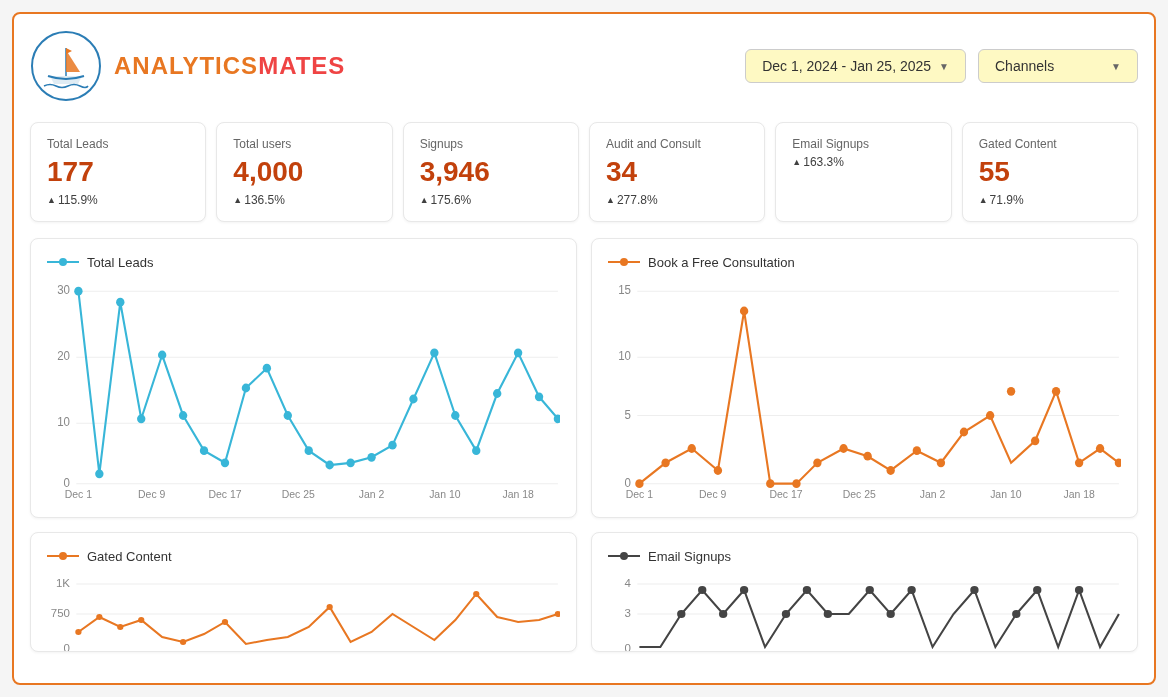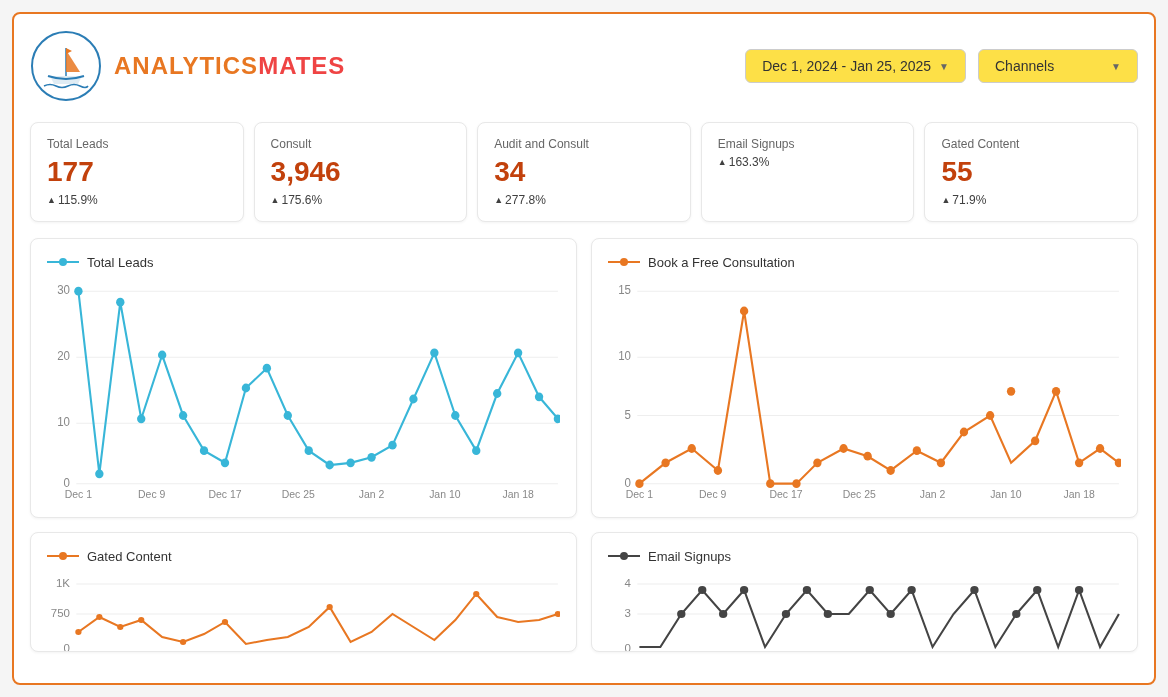--- a/index.html
+++ b/index.html
@@ -43,21 +43,21 @@
       display: flex;
       gap: 12px;
     }
     .dropdown-btn {
       display: flex;
       align-items: center;
       gap: 8px;
       border: 1px solid #ccc;
       border-radius: 6px;
       padding: 8px 16px;
-      background: #fde047;
+      background: #fef9c3;
       cursor: pointer;
       font-size: 14px;
       color: #333;
       justify-content: space-between;
     }
     .dropdown-btn .arrow { font-size: 10px; color: #666; }
     .date-dropdown { min-width: 200px; }
     .channel-dropdown { min-width: 160px; }
 
     
@@ -163,21 +163,26 @@
   </div>
 
   <div class="stats-row">
 
   <div class="stat-card">
     <div class="stat-label">Total Leads</div>
     <div class="stat-value">177</div>
     <div class="stat-change">115.9%</div>
   </div>
       <div class="stat-card">
-    <div class="stat-label">Consult</div>
+    <div class="stat-label">Total users</div>
+    <div class="stat-value">4,000</div>
+    <div class="stat-change">136.5%</div>
+  </div>
+      <div class="stat-card">
+    <div class="stat-label">Signups</div>
     <div class="stat-value">3,946</div>
     <div class="stat-change">175.6%</div>
   </div>
       <div class="stat-card">
     <div class="stat-label">Audit and Consult</div>
     <div class="stat-value">34</div>
     <div class="stat-change">277.8%</div>
   </div>
       <div class="stat-card">
     <div class="stat-label">Email Signups</div>

